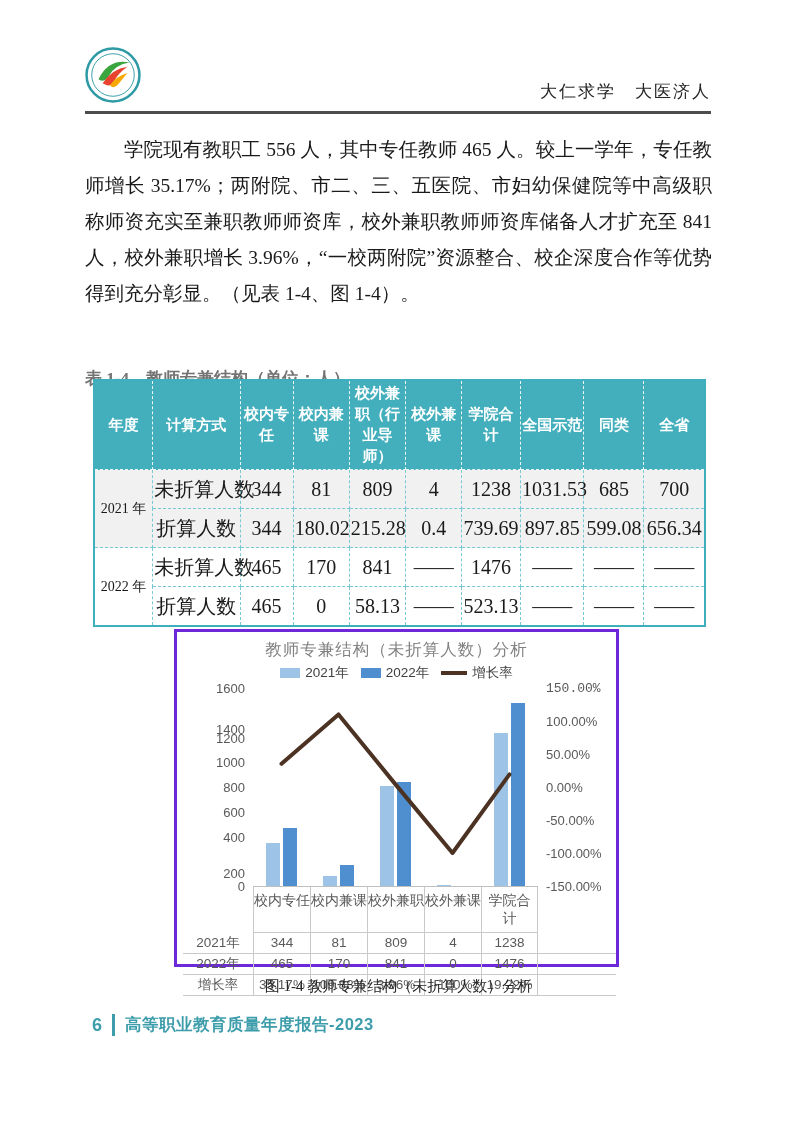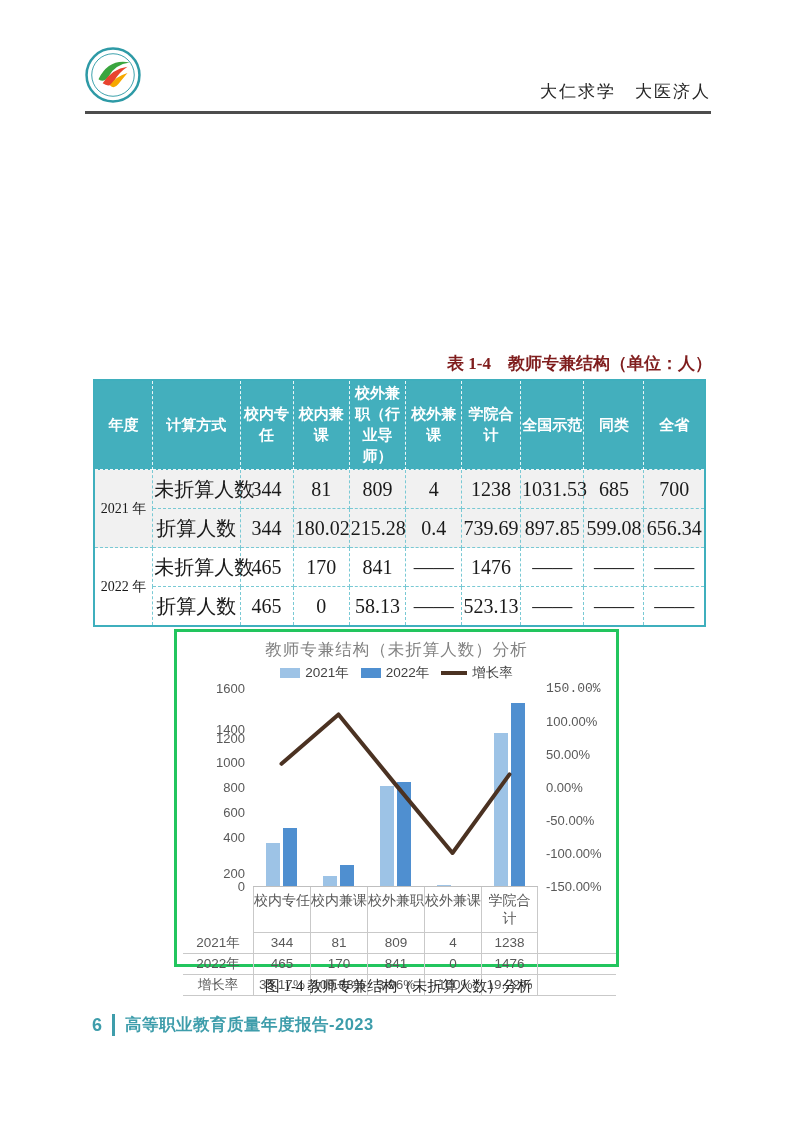--- a/index.html
+++ b/index.html
@@ -12,35 +12,35 @@
   .logo-block{display:flex;align-items:center;gap:9px;}
   .logo-text .cn{font-size:23px;font-weight:bold;font-style:italic;color:#2e9aa6;letter-spacing:1px;line-height:26px;}
   .logo-text .en{font-size:7.5px;color:#2e9aa6;letter-spacing:.5px;font-family:"Liberation Sans",sans-serif;margin-top:2px;}
   .slogan{font-family:"Liberation Sans",sans-serif;font-size:17px;color:#262626;letter-spacing:2px;margin-bottom:4px;font-weight:500;}
 
   
   .para{position:absolute;left:85px;top:132px;width:627px;font-size:19.5px;line-height:36px;color:#1a1a1a;
         text-align:justify;text-indent:2em;margin:0;}
 
   
-  .tbl-title{position:absolute;left:85px;top:352px;width:627px;text-align:right;font-weight:bold;font-size:17px;color:#7f1d1d;}
+  .tbl-title{position:absolute;left:85px;top:367px;width:627px;text-align:left;font-weight:bold;font-size:17px;color:#737373;}
   table.t14{position:absolute;left:93px;top:379px;width:613px;border-collapse:collapse;table-layout:fixed;
             border:2px solid #3fafbd;}
   table.t14 th{background:#43afbd;color:#ffffff;font-weight:bold;font-size:15px;line-height:21px;
                border:1px dashed rgba(255,255,255,.9);padding:2px 1px;}
   table.t14 thead tr{height:84px;}
   table.t14 td{border:1px dashed #79c9d4;text-align:center;font-size:20px;color:#1a1a1a;height:38px;
                padding:0 1px;white-space:nowrap;}
   table.t14 tr.g0 td{background:#f1f1f1;}
   table.t14 tr.g1 td{background:#ffffff;}
   table.t14 td.year{font-size:14px;}
 
   
   .chart-frame{position:absolute;left:174px;top:629px;width:445px;height:338px;box-sizing:border-box;
-               border:3px solid #22c55e;background:#fff;font-family:"Liberation Sans","DejaVu Sans",sans-serif;}
+               border:3px solid #6d28d9;background:#fff;font-family:"Liberation Sans","DejaVu Sans",sans-serif;}
   .chart-title{text-align:center;font-size:16.5px;color:#828282;margin-top:7px;letter-spacing:1px;}
   .legend{display:flex;justify-content:center;align-items:center;gap:12px;height:22px;margin-top:1px;}
   .legend .item{display:flex;align-items:center;gap:5px;font-size:13.5px;color:#404040;}
   .legend .bar-swatch{width:20px;height:10px;display:inline-block;}
   .legend .line-swatch{width:26px;height:4px;display:inline-block;}
   .chart-main{display:flex;padding:0 6px;margin-top:4px;}
   .axis-left{width:70px;position:relative;height:198px;}
   .axis-right{width:72px;position:relative;height:198px;}
   .tick{position:absolute;transform:translateY(-50%);font-size:13px;color:#595959;white-space:nowrap;}
   .axis-left .tick{right:8px;}
@@ -79,20 +79,21 @@
           <circle cx="27" cy="27" r="20.5" fill="none" stroke="#2e9aa6" stroke-width="0.9"></circle>
           <path d="M13 31 Q23 11 43 15 Q29 17 23 28 Q19 35 13 31" fill="#3aa53f"></path>
           <path d="M17 35 Q26 21 41 19 Q32 25 28 33 Q24 40 17 35" fill="#e8432e"></path>
           <path d="M24 37 Q30 28 41 25 Q35 32 32 36 Q28 41 24 37" fill="#f6a800"></path>
         </svg>
       </span>
     </div>
     <div class="slogan">大仁求学　大医济人</div>
   </div>
 
+  <p class="para">学院现有教职工 556 人，其中专任教师 465 人。较上一学年，专任教师增长 35.17%；两附院、市二、三、五医院、市妇幼保健院等中高级职称师资充实至兼职教师师资库，校外兼职教师师资库储备人才扩充至 841 人，校外兼职增长 3.96%，“一校两附院”资源整合、校企深度合作等优势得到充分彰显。（见表 1-4、图 1-4）。</p>
 
   <div class="tbl-title">表 1-4　教师专兼结构（单位：人）</div>
 
   <table class="t14">
     <colgroup>
       <col style="width:9.6%">
         <col style="width:14.3%">
         <col style="width:8.7%">
         <col style="width:9.2%">
       <col style="width:9.2%">

